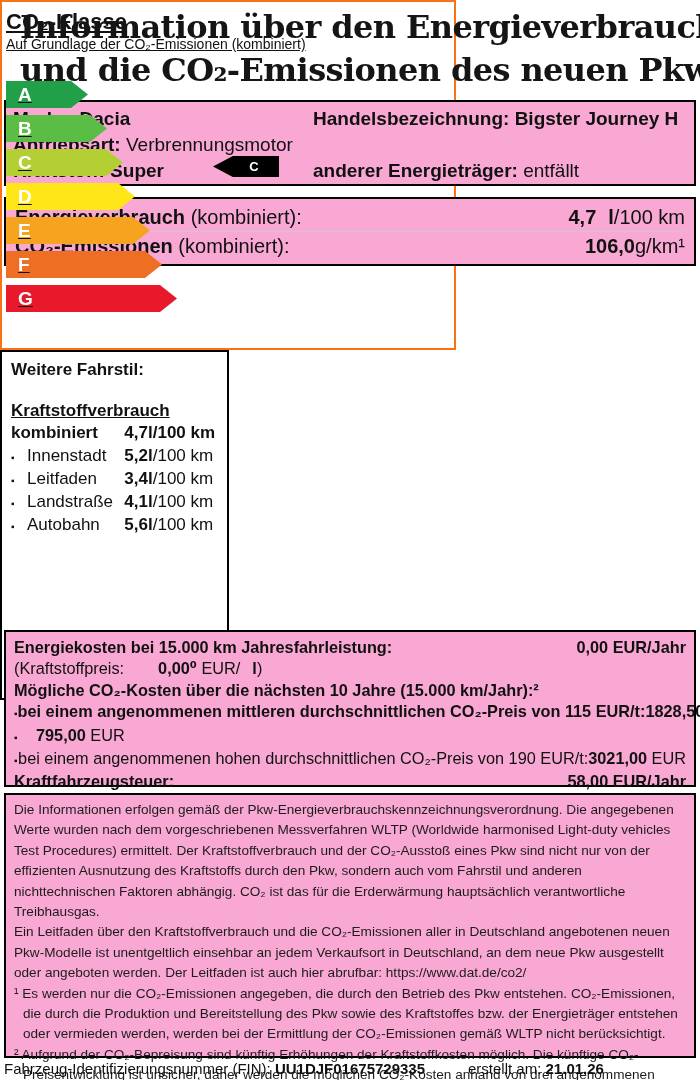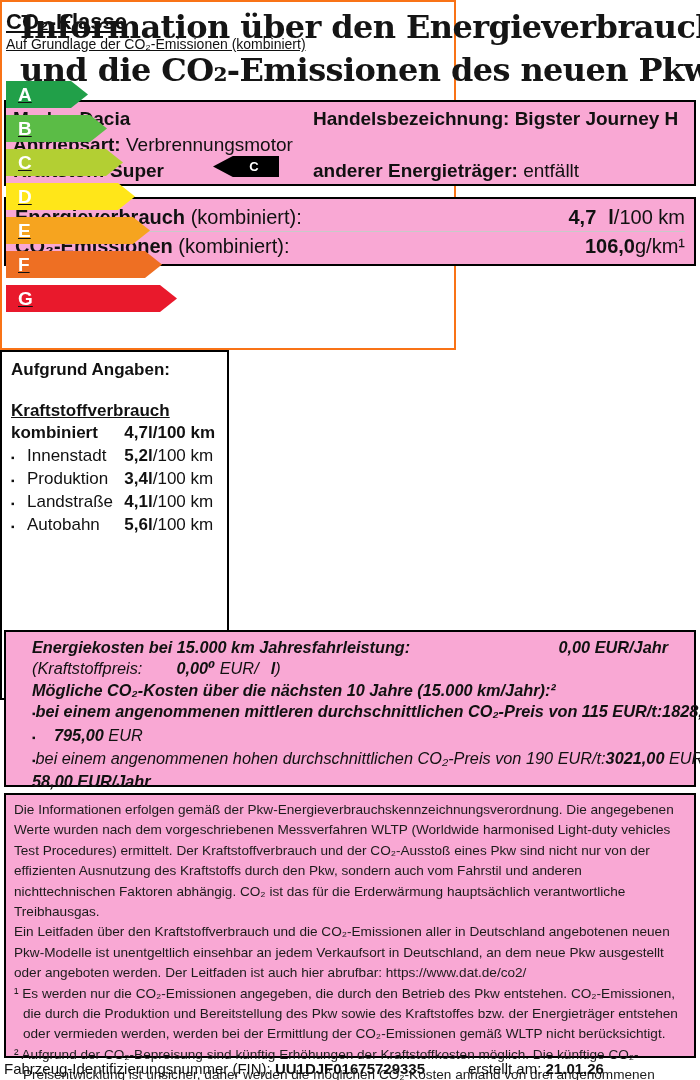--- a/index.html
+++ b/index.html
@@ -59,21 +59,21 @@
   #info-heading { font-weight:bold; margin-bottom:21px; }
   #fuel-title { font-weight:bold;text-decoration:underline; }
   .frow { display:flex; align-items:baseline; height:23px; line-height:23px; white-space:nowrap;justify-content:flex-end; }
   .frow .bullet { width:9px; font-size:10px; margin-right:7px; }
   .frow .no-bullet { width:16px; }
   .frow .flabel { flex:1; }
   .frow .fvalue { width:34px; text-align:right; font-weight:bold; }
   .frow .funit { width:70px; }
 
   
-  #costs-box { top:630px; height:157px; padding:5px 26px; font-size:16.3px;font-style:italic; }
+  #costs-box { top:630px; height:157px; padding:5px 8px; font-size:16.3px; }
   .krow { display:flex; align-items:baseline; line-height:21.4px; white-space:nowrap; }
   .krow .grow { flex:1; }
   .kbullet { width:22px; font-size:10px; }
   .gap-l { display:inline-block; width:34px; }
   .gap-s { display:inline-block; width:12px; }
 
   
   #legal-box { top:793px; height:265px; padding:5px 8px; font-size:13.6px; line-height:20.4px; color:#1c1c1c; }
   .fn { padding-left:9px; text-indent:-9px; }
 
@@ -154,38 +154,38 @@
       <div class="arrow w5" style="background-color: rgb(238, 111, 35);"><span>F</span></div>
     </div>
     <div class="arrow-row">
       <div class="arrow w6" style="background-color: rgb(233, 25, 44);"><span>G</span></div>
     </div>
     <div id="marker" style="background-color: rgb(0, 0, 0);">C</div>
   </div>
 </div>
 
 <div id="info-box">
-  <div id="info-heading">Aufgrund Angaben:</div>
+  <div id="info-heading">Weitere Fahrstil:</div>
   <div id="fuel-title">Kraftstoffverbrauch</div>
 
   <div class="frow">
     <span class="no-bullet"></span>
     <span class="flabel b" style="margin-left:-16px">kombiniert</span>
     <span class="fvalue">4,7</span>
     <span class="funit b"><span>l</span><span>/100 km</span></span>
   </div>
   <div class="frow">
     <span class="bullet">▪</span>
     <span class="flabel">Innenstadt</span>
     <span class="fvalue">5,2</span>
     <span class="funit"><span class="b">l</span><span>/100 km</span></span>
   </div>
   <div class="frow">
     <span class="bullet">▪</span>
-    <span class="flabel">Produktion</span>
+    <span class="flabel">Leitfaden</span>
     <span class="fvalue">3,4</span>
     <span class="funit"><span class="b">l</span><span>/100 km</span></span>
   </div>
   <div class="frow">
     <span class="bullet">▪</span>
     <span class="flabel">Landstraße</span>
     <span class="fvalue">4,1</span>
     <span class="funit"><span class="b">l</span><span>/100 km</span></span>
   </div>
   <div class="frow">
@@ -215,20 +215,21 @@
   <div class="krow">
     <span class="kbullet">▪</span>
     <span><span class="b">795,00</span><span> EUR</span></span>
   </div>
   <div class="krow">
     <span class="kbullet">▪</span>
     <span class="grow">bei einem angenommenen hohen durchschnittlichen CO₂-Preis von  190  EUR/t:</span>
     <span><span class="b">3021,00</span><span> EUR</span></span>
   </div>
   <div class="krow">
+    <span class="grow b">Kraftfahrzeugsteuer:</span>
     <span class="b">58,00 EUR/Jahr</span>
   </div>
 </div>
 
 <div class="box" id="legal-box">
   <div>Die Informationen erfolgen gemäß der Pkw-Energieverbrauchskennzeichnungsverordnung. Die angegebenen Werte wurden nach dem vorgeschriebenen Messverfahren WLTP (Worldwide harmonised Light-duty vehicles Test Procedures) ermittelt. Der Kraftstoffverbrauch und der CO₂-Ausstoß eines Pkw sind nicht nur von der effizienten Ausnutzung des Kraftstoffs durch den Pkw, sondern auch vom Fahrstil und anderen nichttechnischen Faktoren abhängig. CO₂ ist das für die Erderwärmung hauptsächlich verantwortliche Treibhausgas.</div>
   <div>Ein Leitfaden über den Kraftstoffverbrauch und die CO₂-Emissionen aller in Deutschland angebotenen neuen Pkw-Modelle ist unentgeltlich einsehbar an jedem Verkaufsort in Deutschland, an dem neue Pkw ausgestellt oder angeboten werden. Der Leitfaden ist auch hier abrufbar:  https://www.dat.de/co2/</div>
   <div class="fn">¹ Es werden nur die CO₂-Emissionen angegeben, die durch den Betrieb des Pkw entstehen. CO₂-Emissionen, die durch die Produktion und Bereitstellung des Pkw sowie des Kraftstoffes bzw. der Energieträger entstehen oder vermieden werden, werden bei der Ermittlung der CO₂-Emissionen gemäß WLTP nicht berücksichtigt.</div>
   <div class="fn">² Aufgrund der CO₂-Bepreisung sind künftig Erhöhungen der Kraftstoffkosten möglich. Die künftige CO₂-Preisentwicklung ist unsicher, daher werden die möglichen CO₂-Kosten anhand von drei angenommenen CO₂-Preisen für den Zeitraum  2025 bis  2034  berechnet. Die tatsächlichen CO₂-Preise können sowohl höher als auch niedriger als in den hier zugrundeliegenden Modellrechnungen ausfallen. Die CO₂-Kosten sind beim Tanken mit den Kraftstoffkosten zu bezahlen. Weitere Informationen unter www.alternativ-mobil.info.</div>
 </div>

